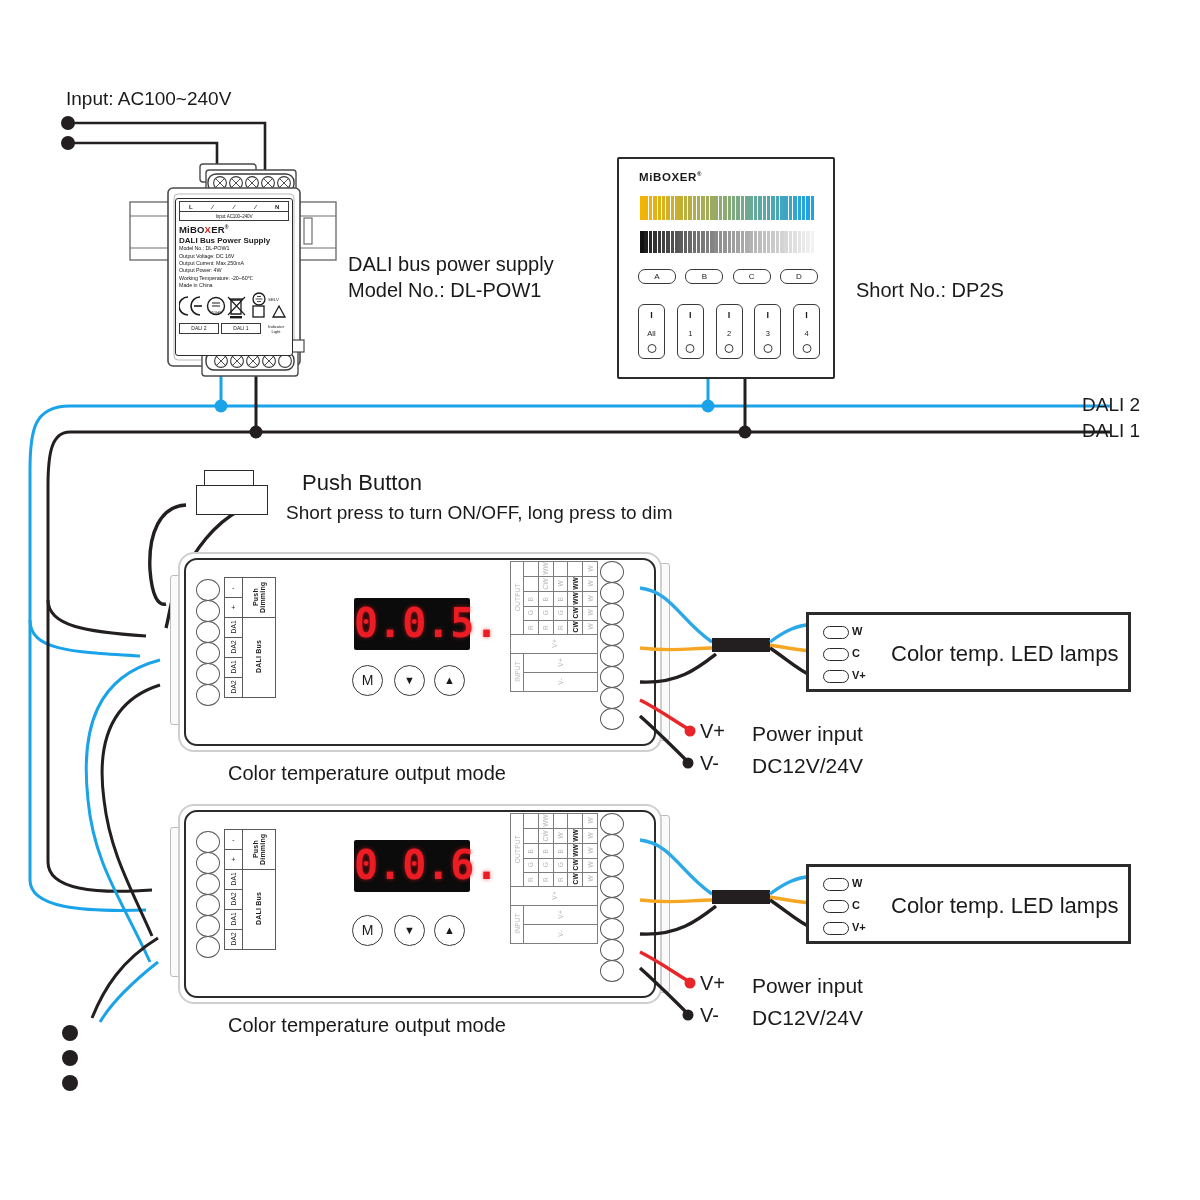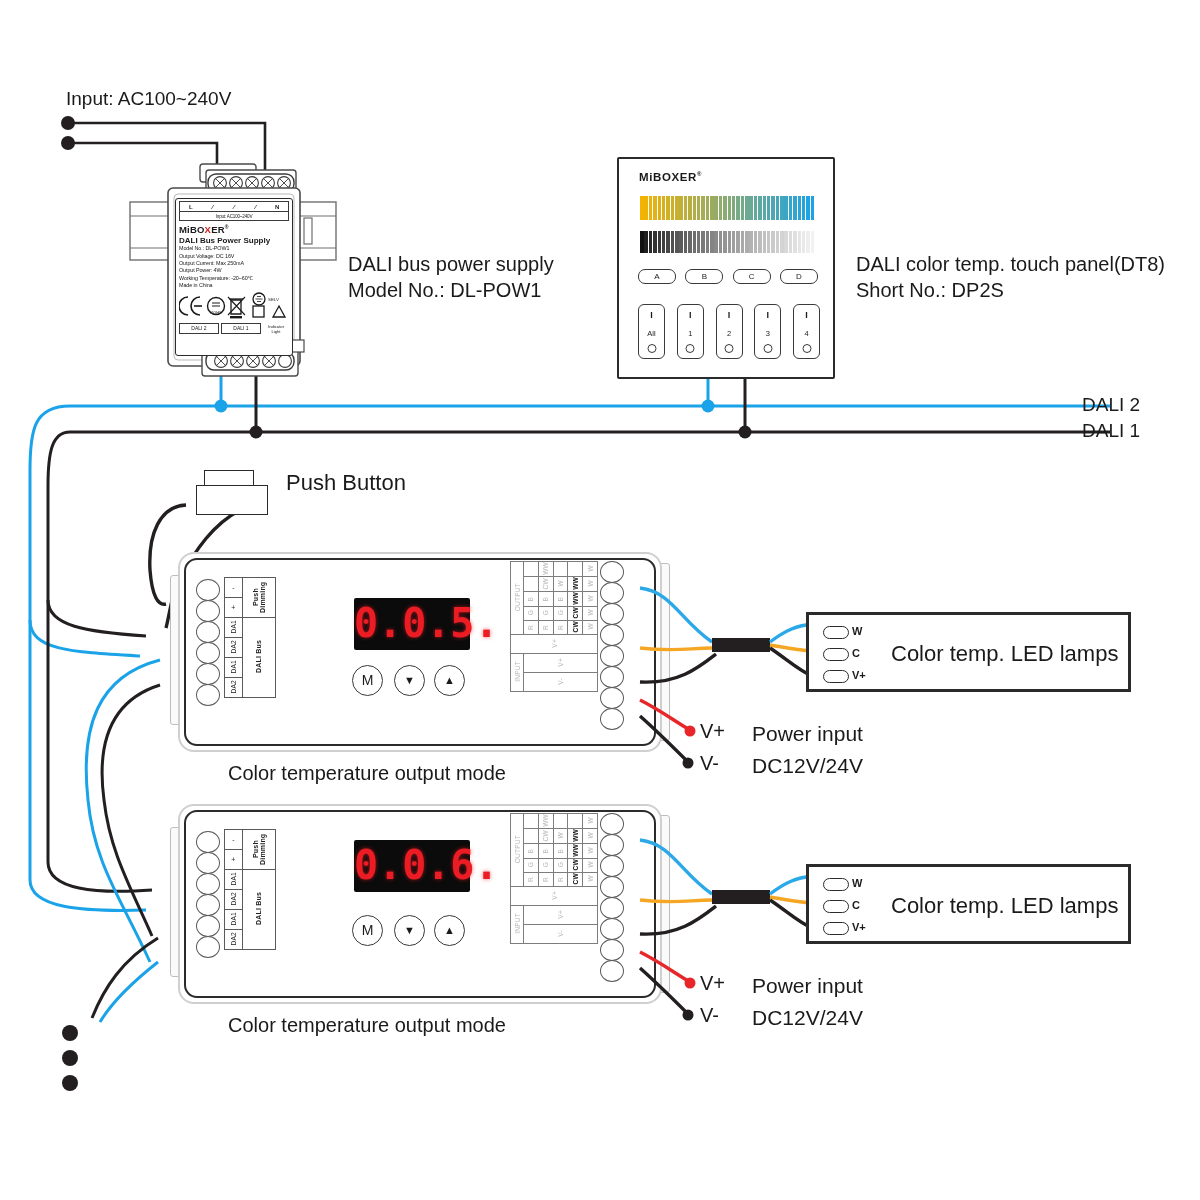--- a/index.html
+++ b/index.html
@@ -432,21 +432,22 @@
         <div class="n">4</div>
         <div class="o"></div>
       </div>
     </div>
   </div>
 
   <div style="position:absolute;left:196px;top:470px;width:92px;height:46px;">
     <div class="pushbtn-top" style="left:8px;top:0;width:50px;height:16px;"></div>
     <div class="pushbtn-top" style="left:0px;top:15px;width:72px;height:30px;"></div>
   </div>
-  <div class="lbl t-push-title" style="left:286px;top:470px;">Push Button</div>
+  <div class="lbl t-push-title" style="left:302px;top:470px;">Push Button</div>
+  <div class="lbl t-push-sub" style="left:286px;top:502px;">Short press to turn ON/OFF, long press to dim</div>
 
   <div class="ctrl" style="left:170px;top:545px;">
     <div class="endL"></div>
     <div class="endR"></div>
     <div class="shell"></div>
     <div class="shell2"></div>
 
     <div class="screws" style="left:26px;top:34px;">
       <div></div>
       <div></div>
@@ -750,21 +751,20 @@
     <div class="pill" style="top:55px;"></div>
     <div class="pl" style="top:54px;">V+</div>
     <div class="cap">Color temp. LED lamps</div>
   </div>
 
   <div class="lbl t-input" style="left:66px;top:88px;">Input: AC100~240V</div>
 
   <div class="lbl t-name" style="left:348px;top:250px;">DALI bus power supply</div>
   <div class="lbl t-name" style="left:348px;top:276px;">Model No.: DL-POW1</div>
 
-  <div class="lbl t-name" style="left:856px;top:250px;">DALI color temp. touch panel(DT8)</div>
   <div class="lbl t-name" style="left:856px;top:276px;">Short No.: DP2S</div>
 
   <div class="lbl t-dali" style="left:1082px;top:394px;">DALI 2</div>
   <div class="lbl t-dali" style="left:1082px;top:420px;">DALI 1</div>
 
   <div class="lbl t-vv" style="left:700px;top:720px;">V+</div>
   <div class="lbl t-vv" style="left:700px;top:752px;">V-</div>
   <div class="lbl t-pwr" style="left:752px;top:718px;">Power input</div>
   <div class="lbl t-pwr" style="left:752px;top:750px;">DC12V/24V</div>
 

